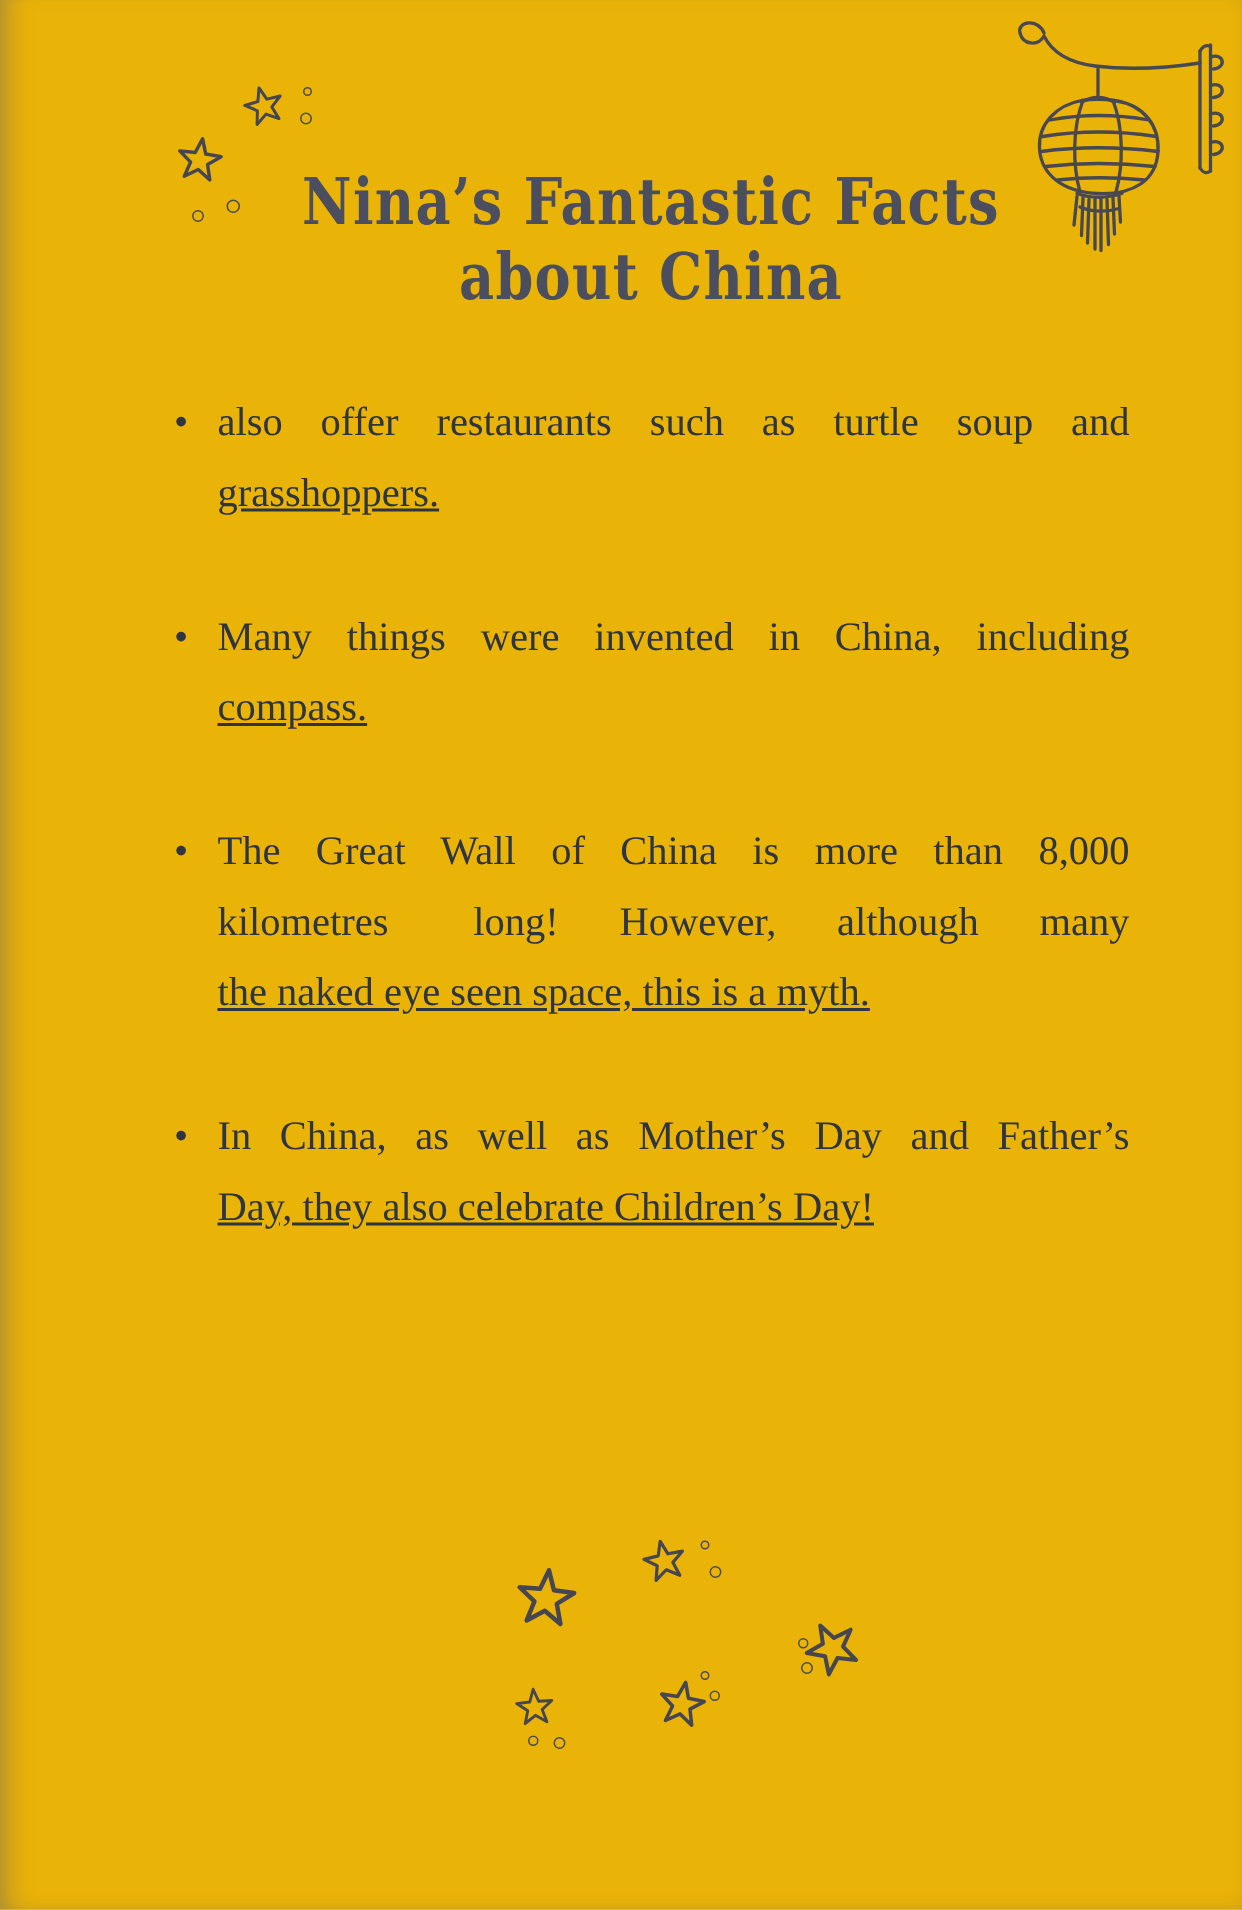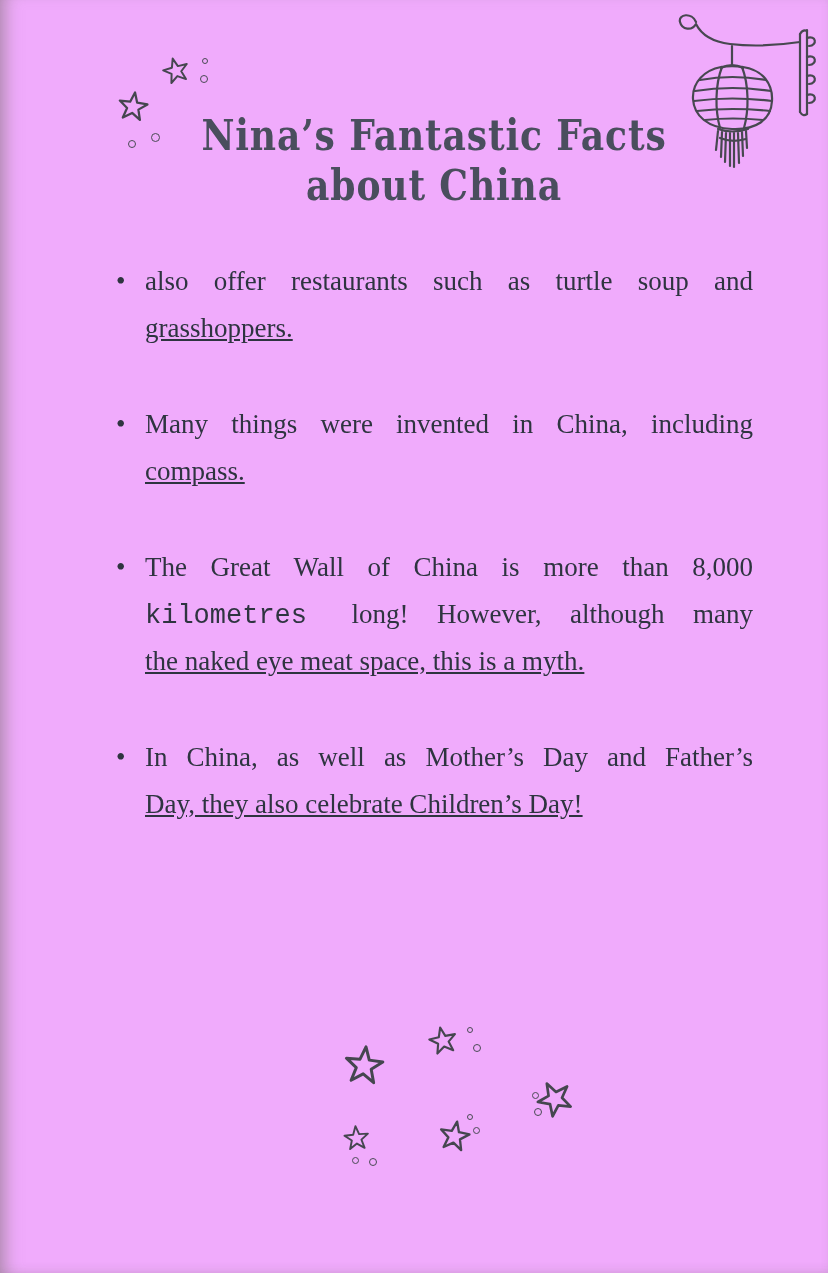--- a/index.html
+++ b/index.html
@@ -2,21 +2,21 @@
 <html><head>
 <meta charset="utf-8">
 <style>
   html,body { margin:0; padding:0; }
   body { background:#e8e6e1; }
 
   .page {
     position:relative;
     width:828px; height:1273px;
     margin:0 auto;
-    background:#f0abfc;
+    background:#eab308;
     overflow:hidden;
     font-family:"Liberation Serif","DejaVu Serif",serif;
     color:#2e3440;
   }
   
   .page::before {
     content:""; position:absolute; inset:0; pointer-events:none;
     box-shadow: inset 16px 0 18px -12px rgba(110,106,96,0.55),
                 inset -6px 0 12px -10px rgba(110,106,96,0.18),
                 inset 0 -8px 14px -11px rgba(110,106,96,0.28);
@@ -39,21 +39,21 @@
   .fact  { position:relative; margin-bottom:49px; }
   .bullet {
     position:absolute; left:-29px; top:0;
     font-size:27px; line-height:47px; color:#2e3440;
   }
   .jline { text-align:justify; height:47px; line-height:47px; overflow:hidden; }
   .jline::after { content:""; display:inline-block; width:100%; height:0; }
   .lline { height:47px; line-height:47px;text-decoration:underline; }
 
   .underline { border-bottom:3px solid #8f8d88; padding-bottom:19px; }
-  .u-ext { padding-right:16px;font-family:Liberation Mono, monospace; }
+  .u-ext { padding-right:16px; }
 
   
   .doodle { position:absolute; color:#45464f; overflow:visible; }
   .dot {
     position:absolute; box-sizing:border-box;
     border:1.6px solid #4a4b55; border-radius:50%;
     background:transparent;
   }
   .lantern { position:absolute; left:660px; top:0; width:168px; height:190px; }
   .lantern path, .lantern line { stroke:#474850; stroke-width:2.2; fill:none;
@@ -145,21 +145,21 @@
     <section class="fact">
       <span class="bullet">•</span>
       <div class="jline">
         <span>The Great Wall of China is more than</span>
         <span class="underline">8,000</span>
       </div>
       <div class="jline">
         <span class="underline u-ext">kilometres</span>
         <span>long! However, although many</span>
       </div>
-      <div class="lline">the naked eye meat space, this is a myth.</div>
+      <div class="lline">the naked eye seen space, this is a myth.</div>
     </section>
 
     <section class="fact">
       <span class="bullet">•</span>
       <div class="jline">In China, as well as Mother’s Day and Father’s</div>
       <div class="lline">Day, they also celebrate Children’s Day!</div>
     </section>
 
   </main>
 

